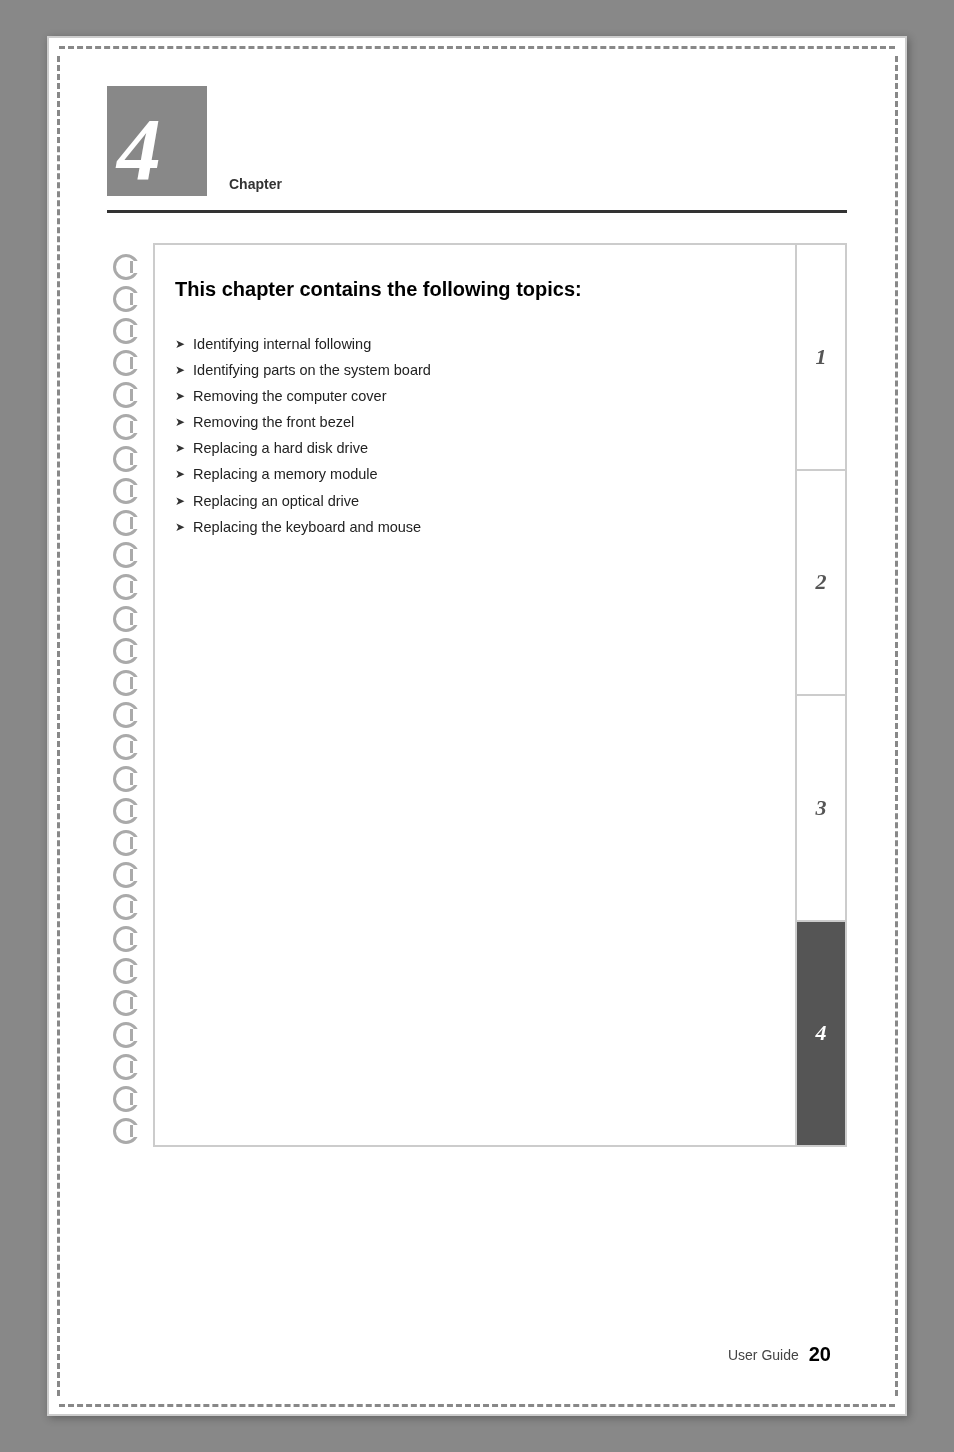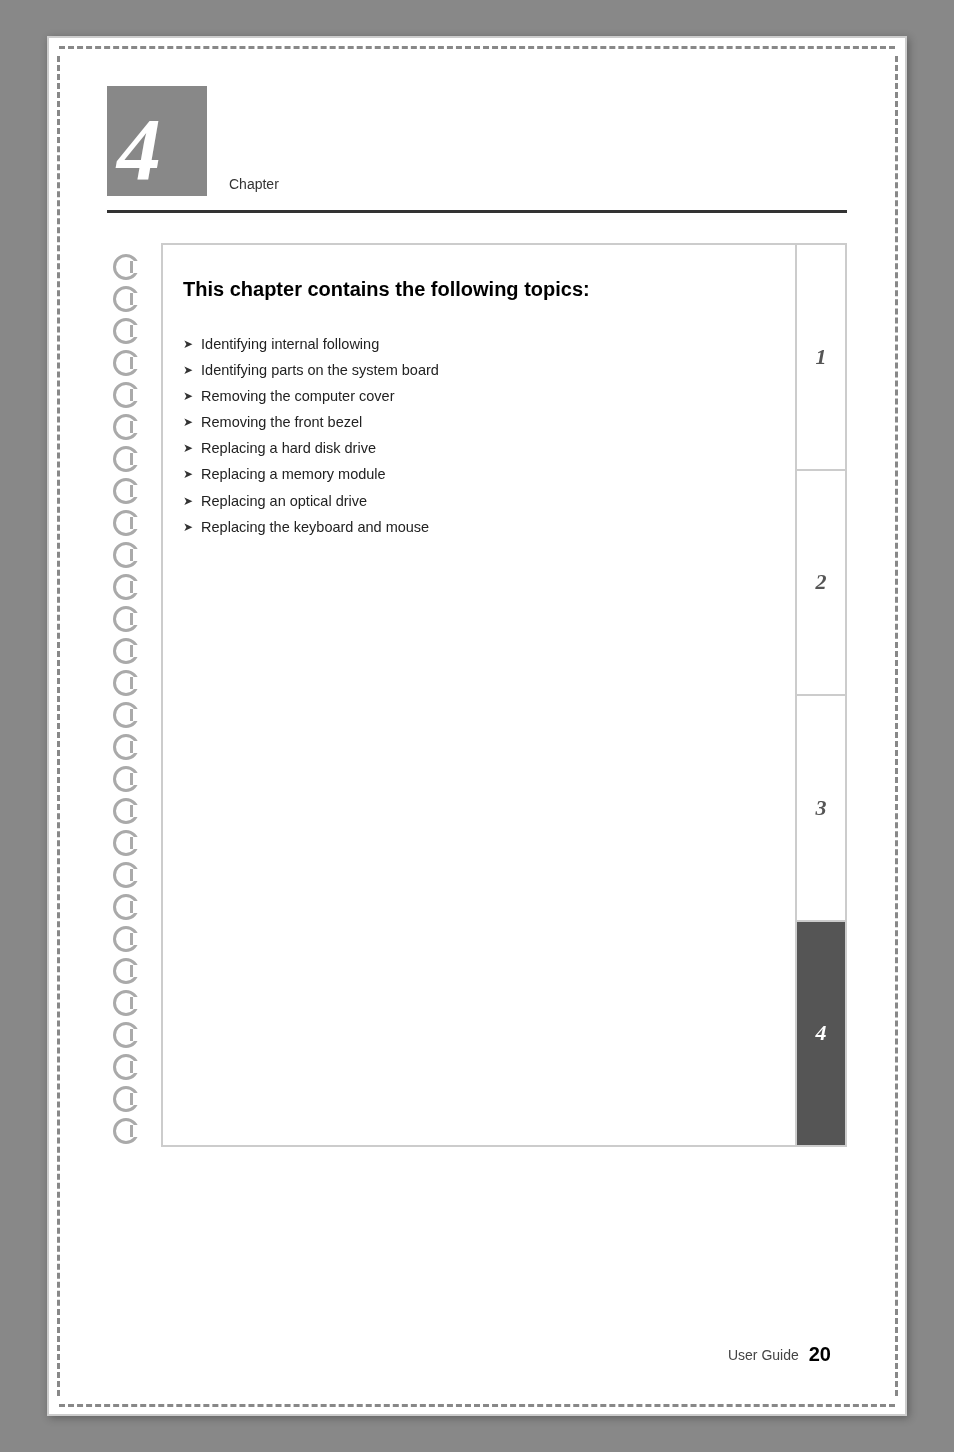--- a/index.html
+++ b/index.html
@@ -96,21 +96,21 @@
       font-weight: bold;
       font-style: italic;
       color: #fff;
       line-height: 1;
       padding: 0 10px 2px 10px;
       font-family: Georgia, serif;
     }
 
     .chapter-label {
       font-size: 14px;
-      font-weight: normal;
+      font-weight: bold;
       color: #333;
       padding-bottom: 4px;
       padding-left: 2px;
     }
 
     .chapter-title {
       font-size: 30px;
       font-weight: bold;
       color: #000;
       line-height: 1.15;
@@ -120,21 +120,21 @@
     .header-divider {
       margin: 14px 40px 0 40px;
       border: none;
       border-top: 3px solid #333;
     }
 
     
     .body-content {
       padding: 30px 40px 40px 40px;
       display: flex;
-      gap: 16px;
+      gap: 8px;
       justify-content: center;
     }
 
     
     .spiral-column {
       width: 38px;
       flex-shrink: 0;
       display: flex;
       flex-direction: column;
       align-items: center;

